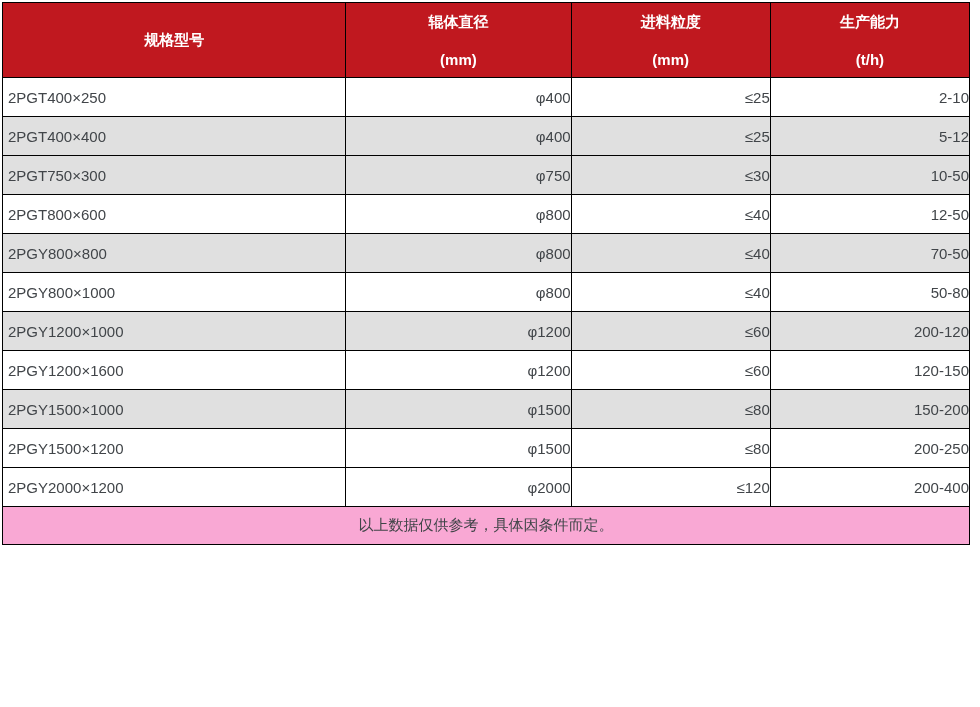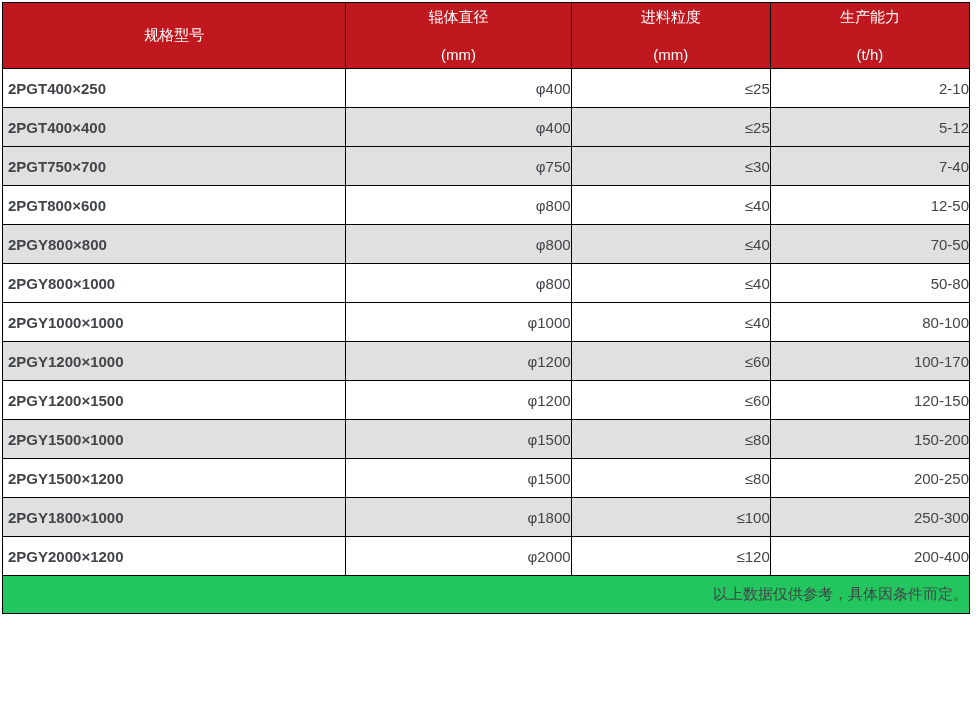--- a/index.html
+++ b/index.html
@@ -29,22 +29,22 @@
     table-layout: fixed;
   }
   .spec-table th, .spec-table td {
     border: 1px solid var(--border, #000);
     font-size: 15px;
     overflow: hidden;
   }
   .spec-table thead th {
     background: var(--header-bg, #c0181f);
     color: var(--header-text, #fff);
-    font-weight: normal;
-    height: 66px;
+    font-weight: bold;
+    height: 75px;
     padding: 0;
     vertical-align: middle;
     text-align: center;
   }
   .th-stack {
     display: flex;
     flex-direction: column;
     align-items: center;
     justify-content: center;
     gap: 19px;
@@ -55,31 +55,30 @@
     height: 39px;
     color: var(--body-text, #414549);
     background: var(--row-bg, #fff);
     text-align: right;
     padding: 0;
     vertical-align: middle;
   }
   .spec-table tbody td.model-cell {
     text-align: left;
     padding-left: 5px;
-    font-weight: bold;
   }
   .spec-table tbody tr.alt td {
     background: var(--row-alt-bg, #e0e0e0);
     margin-top: 28px;
   }
   .spec-table tfoot td {
     height: 38px;
     color: var(--body-text, #414549);
-    background: #22c55e;
-    text-align: right;
+    background: #f9a8d4;
+    text-align: center;
     vertical-align: middle;
     font-size: 15px;
   }
   col.c1 { width: 35.5%; }
   col.c2 { width: 23.3%; }
   col.c3 { width: 20.6%; }
   col.c4 { width: 20.6%; }
 </style>
 </head>
 <body>
@@ -127,78 +126,66 @@
         <td>≤25</td>
         <td>2-10</td>
       </tr>
       <tr class="alt">
         <td class="model-cell">2PGT400×400</td>
         <td>φ400</td>
         <td>≤25</td>
         <td>5-12</td>
       </tr>
       <tr class="alt">
-        <td class="model-cell">2PGT750×700</td>
+        <td class="model-cell">2PGT750×300</td>
         <td>φ750</td>
         <td>≤30</td>
-        <td>7-40</td>
+        <td>10-50</td>
       </tr>
       <tr>
         <td class="model-cell">2PGT800×600</td>
         <td>φ800</td>
         <td>≤40</td>
         <td>12-50</td>
       </tr>
       <tr class="alt">
         <td class="model-cell">2PGY800×800</td>
         <td>φ800</td>
         <td>≤40</td>
         <td>70-50</td>
       </tr>
       <tr>
         <td class="model-cell">2PGY800×1000</td>
         <td>φ800</td>
         <td>≤40</td>
         <td>50-80</td>
       </tr>
-      <tr>
-        <td class="model-cell">2PGY1000×1000</td>
-        <td>φ1000</td>
-        <td>≤40</td>
-        <td>80-100</td>
-      </tr>
       <tr class="alt">
         <td class="model-cell">2PGY1200×1000</td>
         <td>φ1200</td>
         <td>≤60</td>
-        <td>100-170</td>
+        <td>200-120</td>
       </tr>
       <tr>
-        <td class="model-cell">2PGY1200×1500</td>
+        <td class="model-cell">2PGY1200×1600</td>
         <td>φ1200</td>
         <td>≤60</td>
         <td>120-150</td>
       </tr>
       <tr class="alt">
         <td class="model-cell">2PGY1500×1000</td>
         <td>φ1500</td>
         <td>≤80</td>
         <td>150-200</td>
       </tr>
       <tr>
         <td class="model-cell">2PGY1500×1200</td>
         <td>φ1500</td>
         <td>≤80</td>
         <td>200-250</td>
-      </tr>
-      <tr class="alt">
-        <td class="model-cell">2PGY1800×1000</td>
-        <td>φ1800</td>
-        <td>≤100</td>
-        <td>250-300</td>
       </tr>
       <tr>
         <td class="model-cell">2PGY2000×1200</td>
         <td>φ2000</td>
         <td>≤120</td>
         <td>200-400</td>
       </tr>
     </tbody>
     <tfoot>
       <tr>

